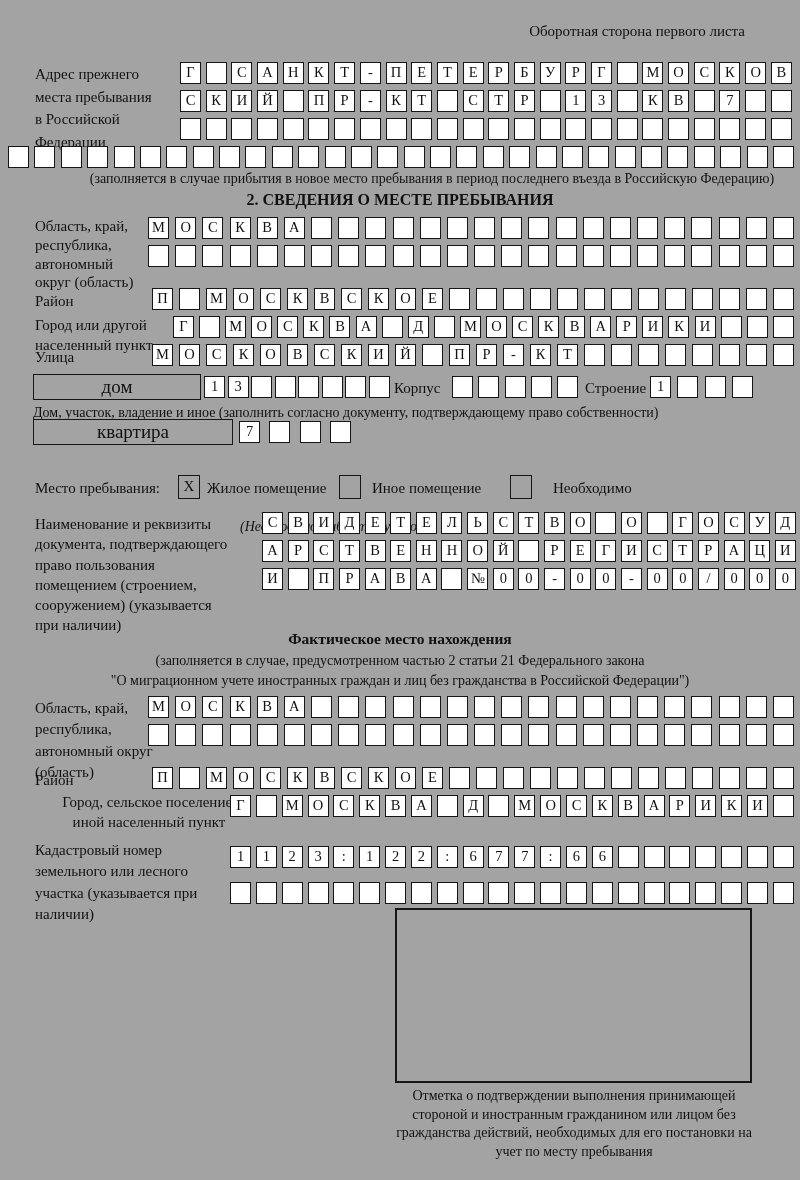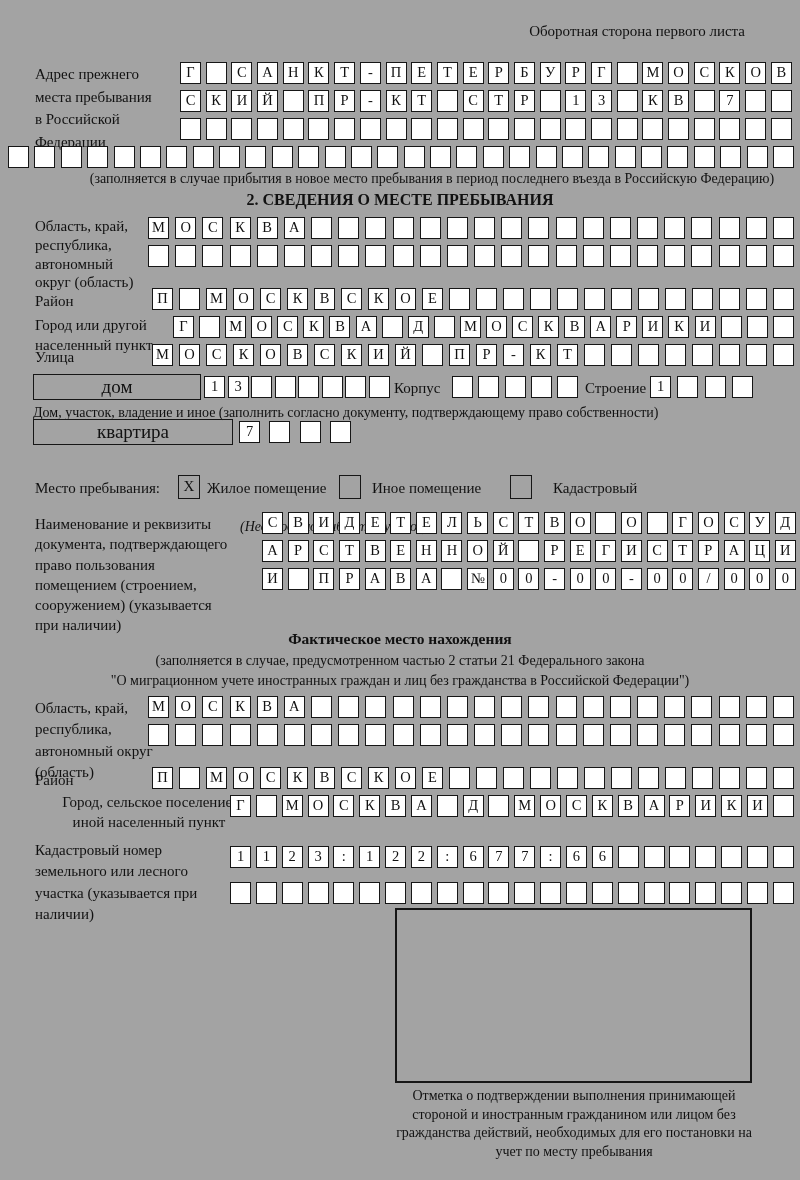--- a/index.html
+++ b/index.html
@@ -314,21 +314,21 @@
       <span class="cbox"></span>
       <span class="cbox"></span>
     </div>
 
   <div class="label" style="left:35px;top:478px;">Место пребывания:</div>
   <div class="ckbox" style="left:178px;top:475px;">X</div>
   <div class="label" style="left:207px;top:478px;">Жилое помещение</div>
   <div class="ckbox" style="left:339px;top:475px;"></div>
   <div class="label" style="left:372px;top:478px;">Иное помещение</div>
   <div class="ckbox" style="left:510px;top:475px;"></div>
-  <div class="label" style="left:553px;top:478px;">Кадастровый</div>
+  <div class="label" style="left:553px;top:478px;">Необходимо</div>
   <div class="note" style="left:240px;top:518px;font-style:italic;">(Необходимо выбрать нужное)</div>
 
   <div class="label" style="left:35px;top:514px;width:195px;">Наименование и реквизиты документа, подтверждающего право пользования помещением (строением, сооружением) (указывается при наличии)</div>
   <div class="grid" style="left:262px;top:512px;width:534px;">
       <span class="cbox">С</span>
       <span class="cbox">В</span>
       <span class="cbox">И</span>
       <span class="cbox">Д</span>
       <span class="cbox">Е</span>
       <span class="cbox">Т</span>

